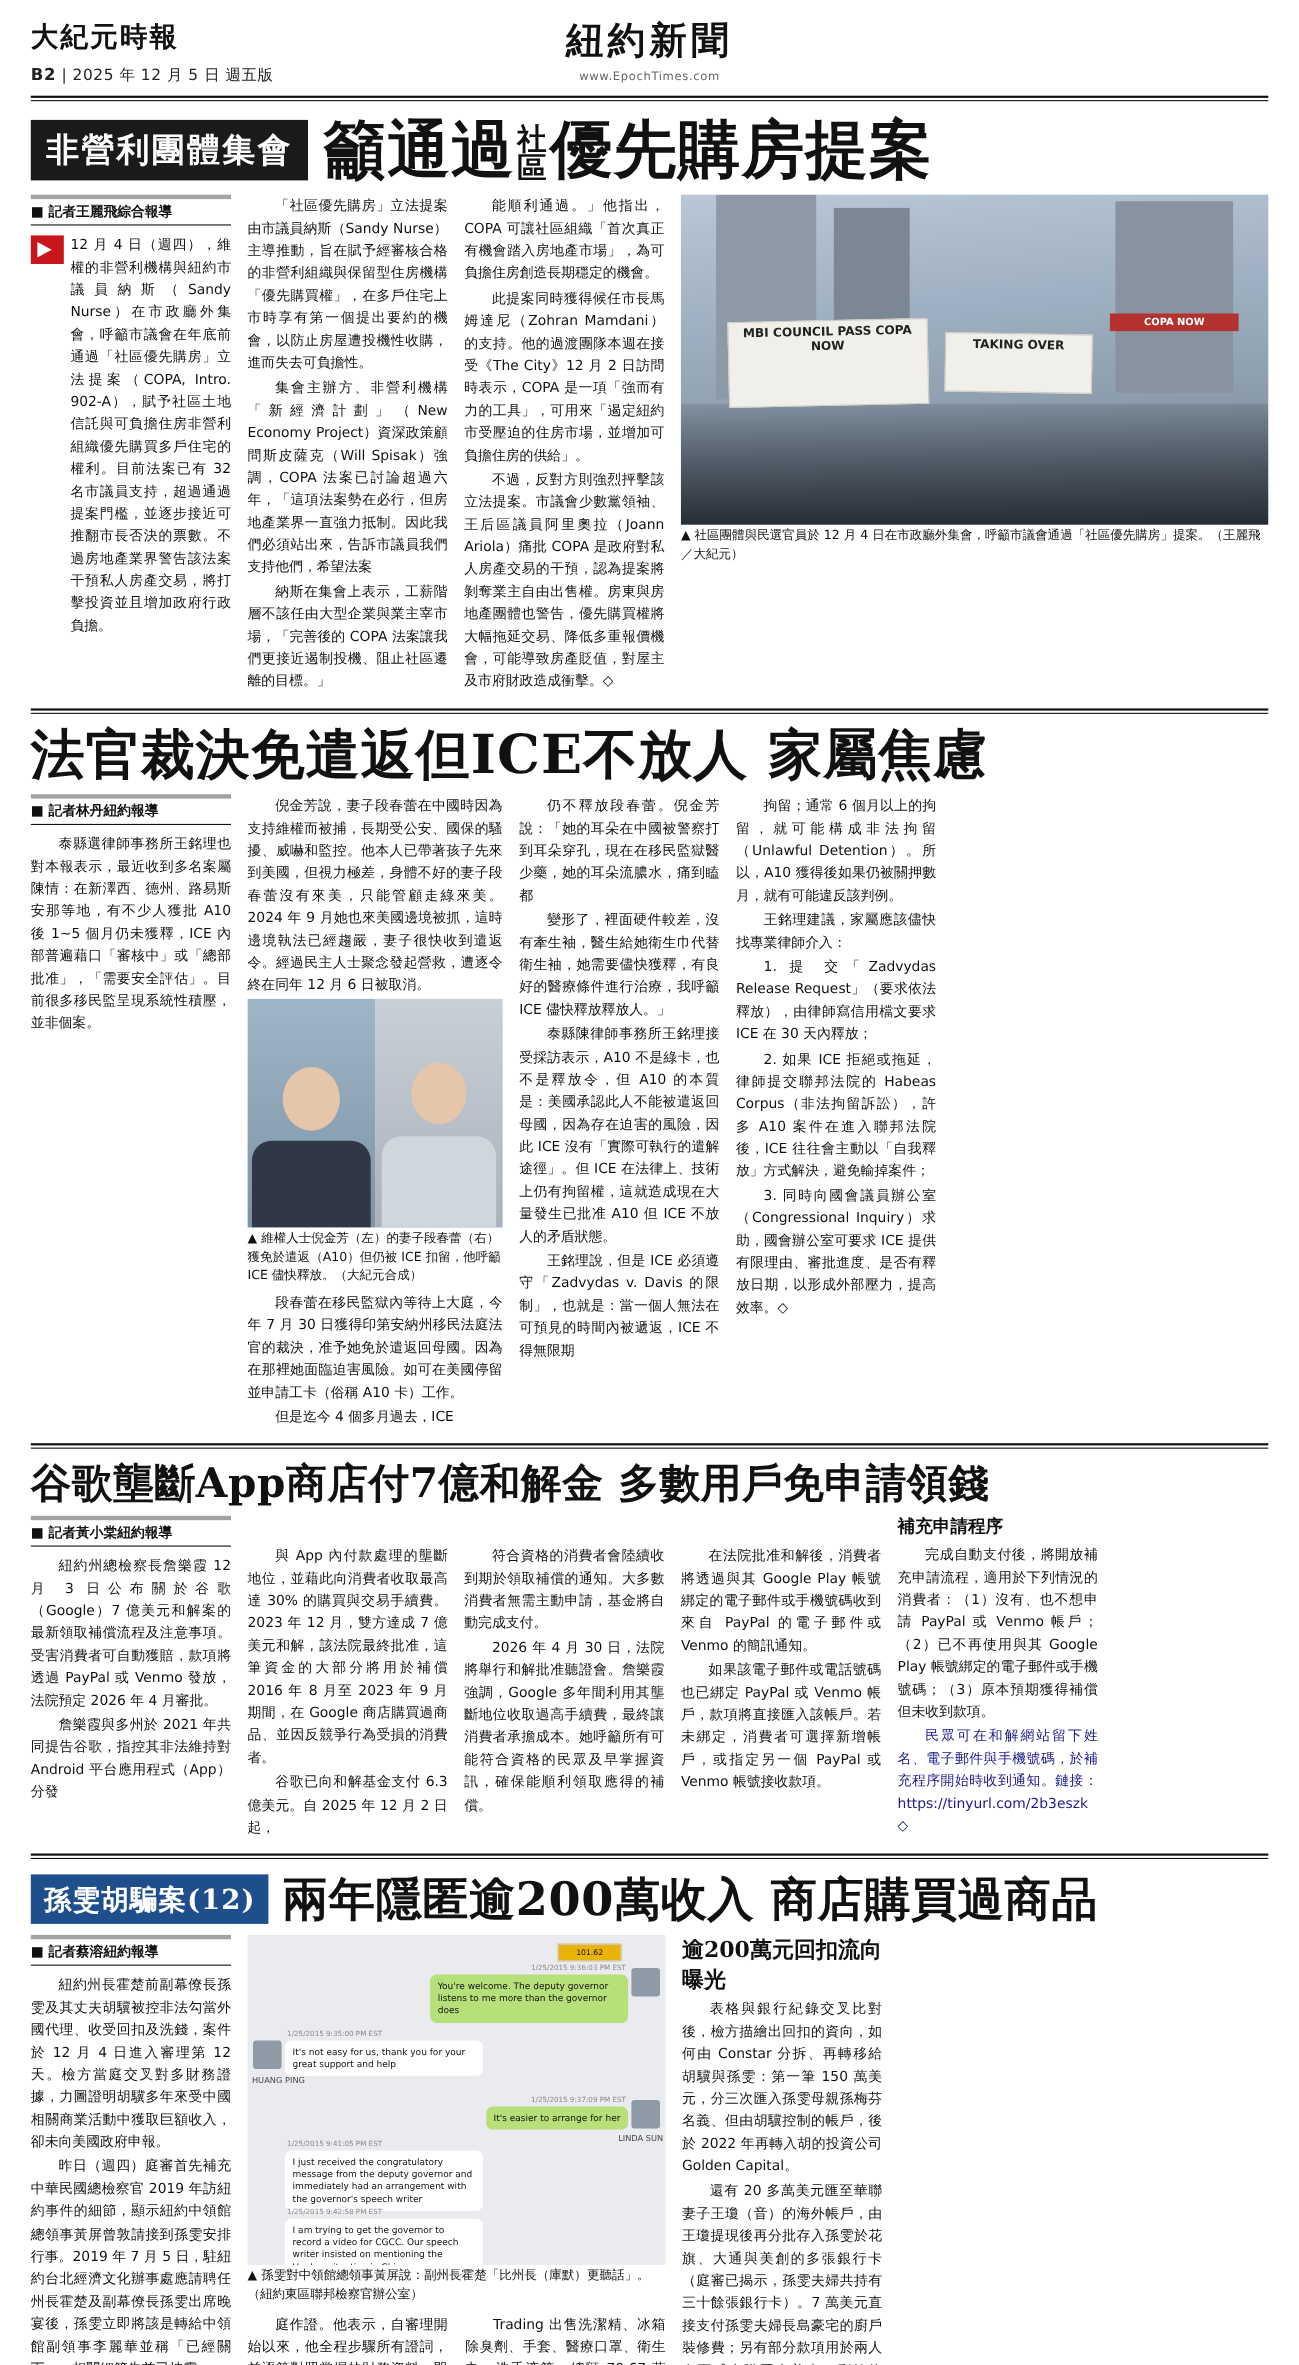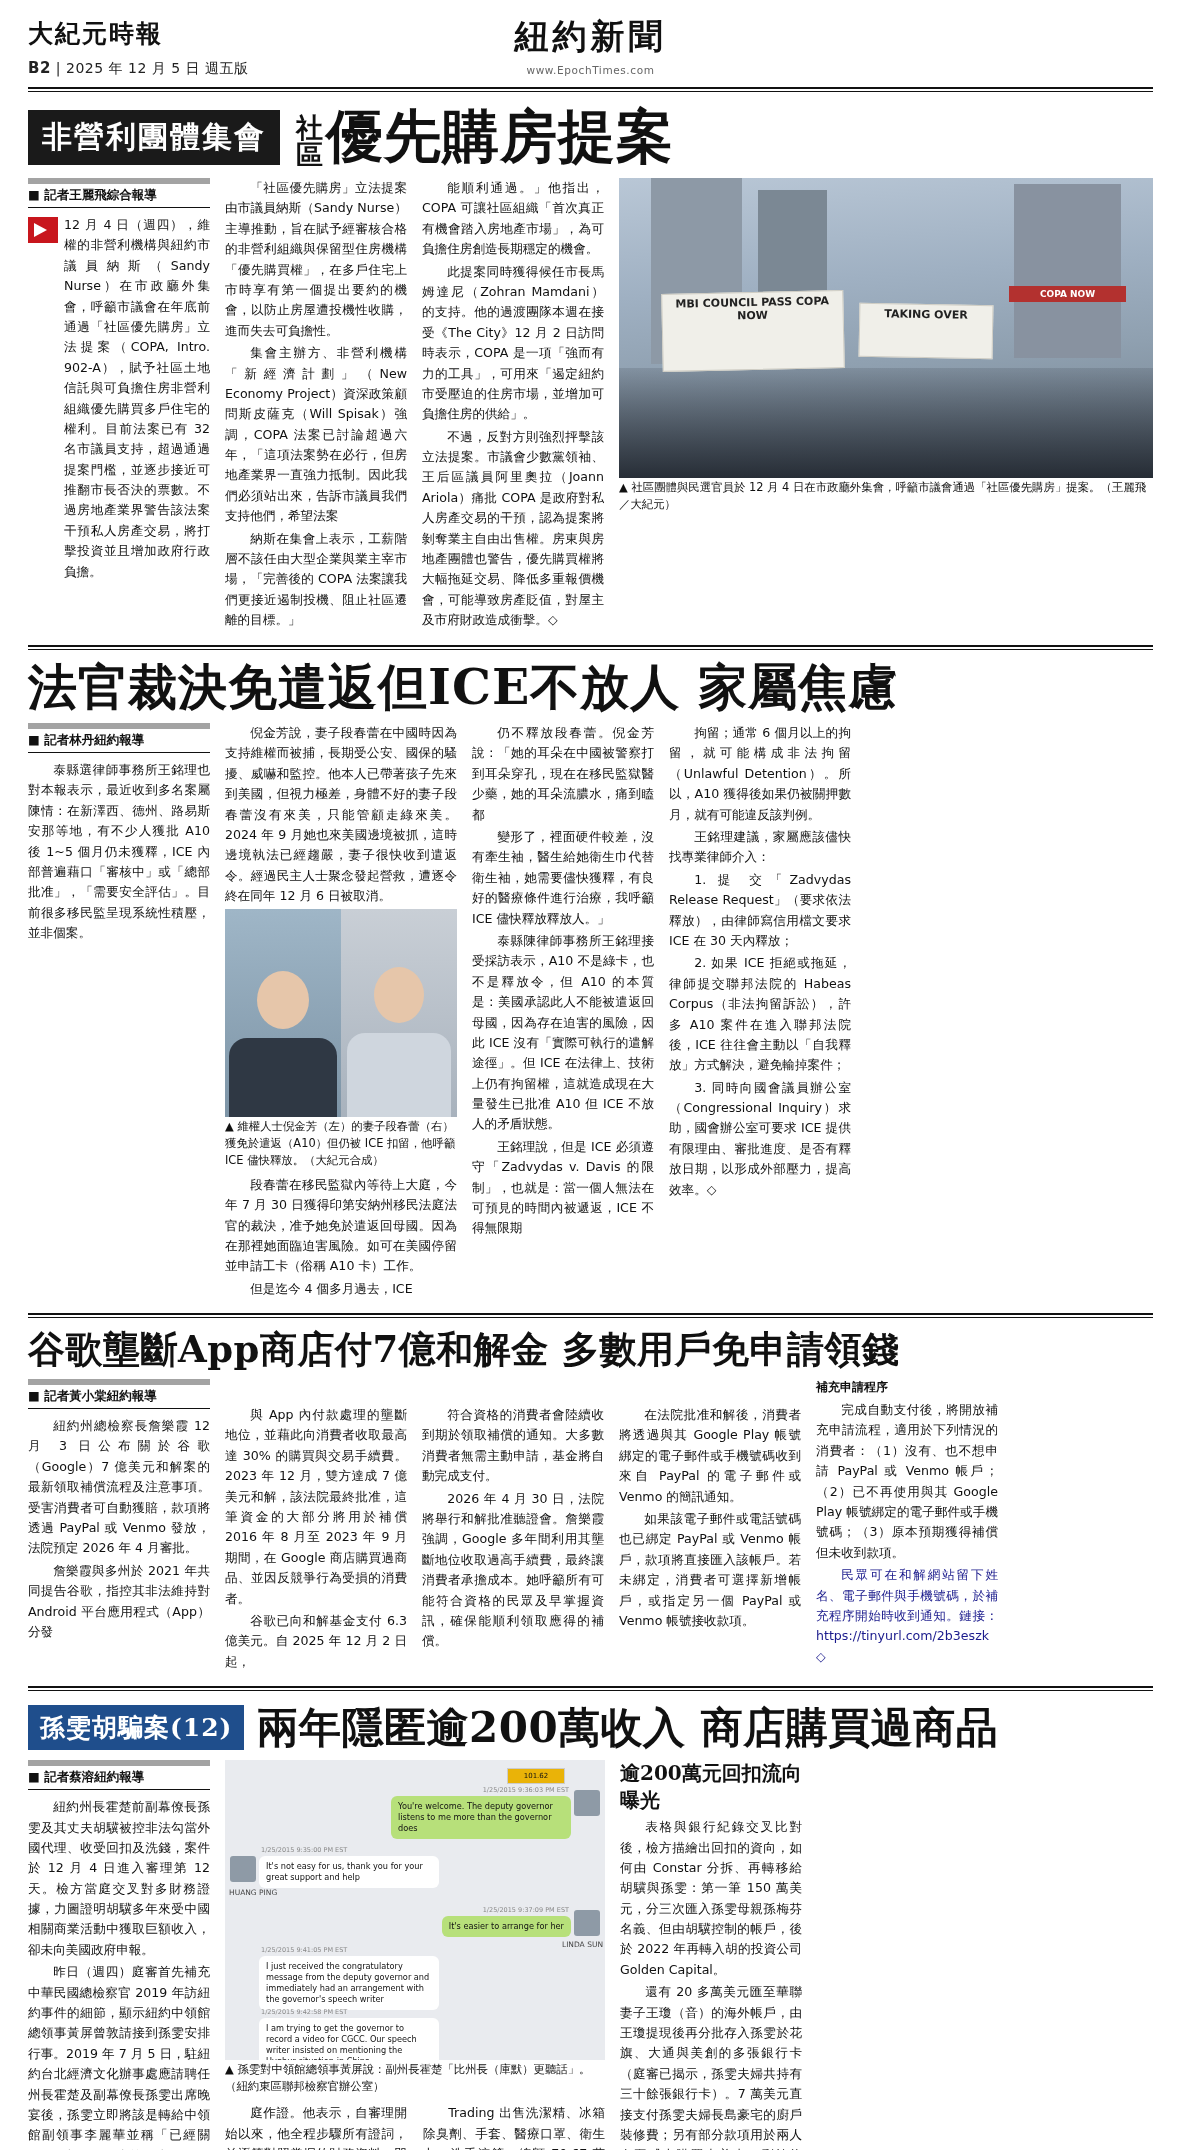--- a/index.html
+++ b/index.html
@@ -19,21 +19,21 @@
   .mast-meta { margin-top:9px; font-size:14px; color:#222; letter-spacing:0.5px; }
   .mast-meta .pg { font-weight:700; font-size:15px; }
   .mast-center { position:absolute; left:0; right:0; text-align:center; bottom:2px; }
   .mast-title { font-family:"DejaVu Serif","Liberation Serif",serif; font-size:34px; font-weight:700; letter-spacing:4px; }
   .mast-url { font-size:10.5px; color:#666; letter-spacing:0.6px; margin-top:4px; }
   .rule-thick { border-top:2.5px solid #111; margin-top:9px; }
   .rule-thin { border-top:1px solid #111; margin-top:2px; }
 
   
   .hl-title { font-family:"DejaVu Serif","Liberation Serif",serif; font-weight:700; color:#111; line-height:1.05; }
-  .byline { font-size:12.5px; font-weight:700; border-top:6px solid #a3a3a3; border-bottom:1px solid #111; padding:3px 0; margin-bottom:7px; }
+  .byline { font-size:12.5px; font-weight:700; border-top:4px solid #a3a3a3; border-bottom:1px solid #111; padding:3px 0; margin-bottom:7px; }
   .byline:before { content:"■ "; }
   .col-text { font-size:12.6px; line-height:1.62; text-align:justify; color:#111; }
   .col-text p { margin:0 0 2px 0; text-indent:2em; }
   .cap { font-size:11.4px; line-height:1.5; color:#111; margin-top:1px; }
   .cap:before { content:"▲ "; }
   .sep { border-top:2.5px solid #111; margin:12px 0 0 0; }
   .sep-thin { border-top:1px solid #111; margin-top:2px; }
 
   
   .s1-headwrap { display:flex; align-items:center; margin-top:14px; gap:14px; }
@@ -66,21 +66,21 @@
   .p-bg1 { background:linear-gradient(180deg,#9fb6c7,#7d94a6); }
   .p-bg2 { background:linear-gradient(180deg,#c9cfd6,#a8b2bd); }
   .head { position:absolute; left:50%; transform:translateX(-50%); border-radius:50%; background:#e6c6aa; }
   .torso { position:absolute; left:50%; transform:translateX(-50%); border-radius:18px 18px 0 0; }
 
   
   .s3-title { font-size:37px; margin-top:12px; letter-spacing:0.5px; }
   .s3-body { display:flex; gap:15px; margin-top:10px; }
   .s3-col { width:182px; }
   .s3-right { width:182px; }
-  .s3-sub { font-size:12px; font-weight:700; font-family:"DejaVu Serif","Liberation Serif",serif; margin-bottom:4px; }
+  .s3-sub { font-size:16px; font-weight:700; font-family:"DejaVu Serif","Liberation Serif",serif; margin-bottom:4px; }
   .link { color:#1a1a8c; word-break:break-all; }
 
   
   .s4-headwrap { display:flex; align-items:center; gap:12px; margin-top:14px; }
   .kicker-blue { background:#1f4e8c; color:#fff; font-family:"DejaVu Serif","Liberation Serif",serif; font-size:25px; font-weight:700; padding:6px 12px; letter-spacing:1px; white-space:nowrap; }
   .s4-title { font-size:42px; letter-spacing:0.5px; white-space:nowrap; }
   .s4-body { display:flex; gap:15px; margin-top:10px; }
   .s4-col { width:182px; }
   .s4-mid { width:380px; }
   .s4-right { width:182px; }
@@ -114,21 +114,21 @@
       <div class="mast-title">紐約新聞</div>
       <div class="mast-url">www.EpochTimes.com</div>
     </div>
   </div>
   <div class="rule-thick"></div>
   <div class="rule-thin"></div>
 
   <div class="s1-headwrap">
     <div class="kicker">非營利團體集會</div>
     <div class="hl-title s1-title">
-      <span class="stack">
+      <span>籲通過</span><span class="stack">
           <span>社</span>
           <span>區</span>
         </span><span>優先購房提案</span>
     </div>
   </div>
 
   <div class="s1-body">
     <div class="s1-c1">
       <div class="byline">記者王麗飛綜合報導</div>
       <div class="lead-flag">

